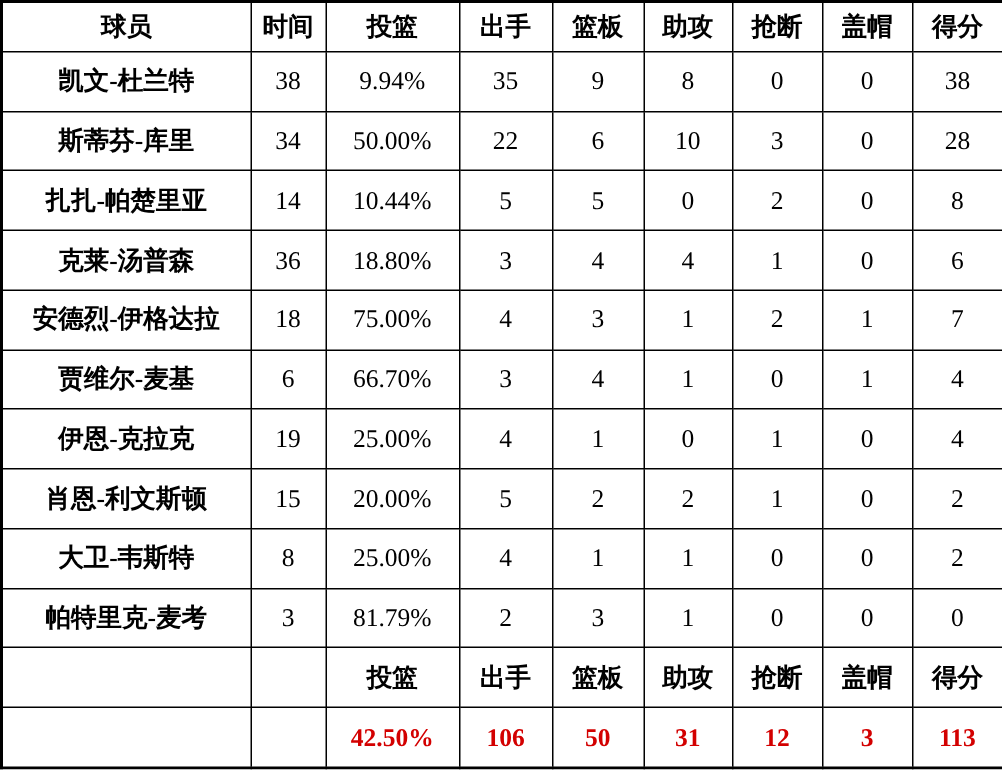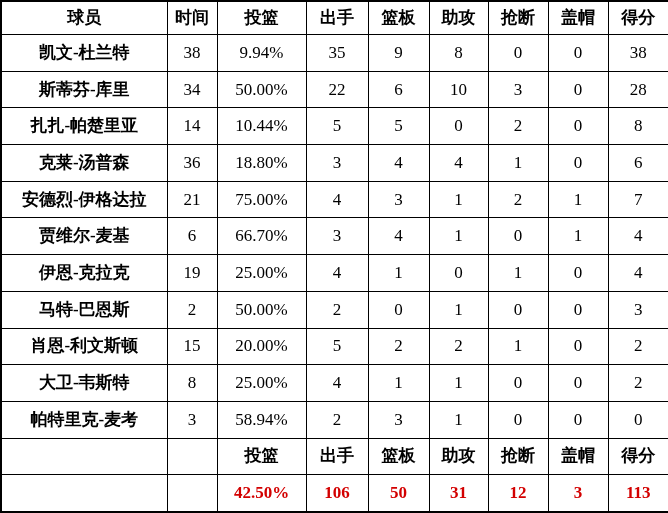--- a/index.html
+++ b/index.html
@@ -119,21 +119,21 @@
         <td class="num">18.80%</td>
         <td class="num">3</td>
         <td class="num">4</td>
         <td class="num">4</td>
         <td class="num">1</td>
         <td class="num">0</td>
         <td class="num">6</td>
       </tr>
       <tr>
         <td class="pname">安德烈-伊格达拉</td>
-        <td class="num">21</td>
+        <td class="num">18</td>
         <td class="num">75.00%</td>
         <td class="num">4</td>
         <td class="num">3</td>
         <td class="num">1</td>
         <td class="num">2</td>
         <td class="num">1</td>
         <td class="num">7</td>
       </tr>
       <tr>
         <td class="pname">贾维尔-麦基</td>
@@ -149,31 +149,20 @@
       <tr>
         <td class="pname">伊恩-克拉克</td>
         <td class="num">19</td>
         <td class="num">25.00%</td>
         <td class="num">4</td>
         <td class="num">1</td>
         <td class="num">0</td>
         <td class="num">1</td>
         <td class="num">0</td>
         <td class="num">4</td>
-      </tr>
-      <tr>
-        <td class="pname">马特-巴恩斯</td>
-        <td class="num">2</td>
-        <td class="num">50.00%</td>
-        <td class="num">2</td>
-        <td class="num">0</td>
-        <td class="num">1</td>
-        <td class="num">0</td>
-        <td class="num">0</td>
-        <td class="num">3</td>
       </tr>
       <tr>
         <td class="pname">肖恩-利文斯顿</td>
         <td class="num">15</td>
         <td class="num">20.00%</td>
         <td class="num">5</td>
         <td class="num">2</td>
         <td class="num">2</td>
         <td class="num">1</td>
         <td class="num">0</td>
@@ -186,21 +175,21 @@
         <td class="num">4</td>
         <td class="num">1</td>
         <td class="num">1</td>
         <td class="num">0</td>
         <td class="num">0</td>
         <td class="num">2</td>
       </tr>
       <tr>
         <td class="pname">帕特里克-麦考</td>
         <td class="num">3</td>
-        <td class="num">58.94%</td>
+        <td class="num">81.79%</td>
         <td class="num">2</td>
         <td class="num">3</td>
         <td class="num">1</td>
         <td class="num">0</td>
         <td class="num">0</td>
         <td class="num">0</td>
       </tr>
       <tr>
         <td class="hdr"></td>
         <td class="hdr"></td>

